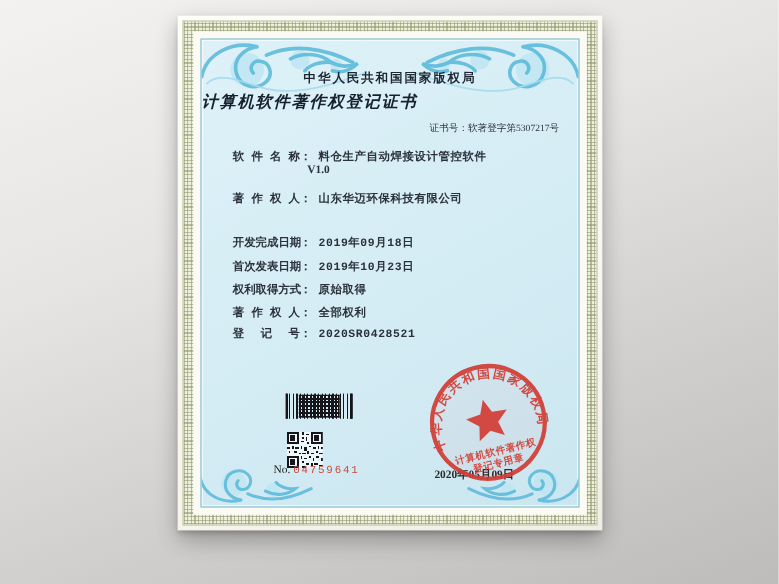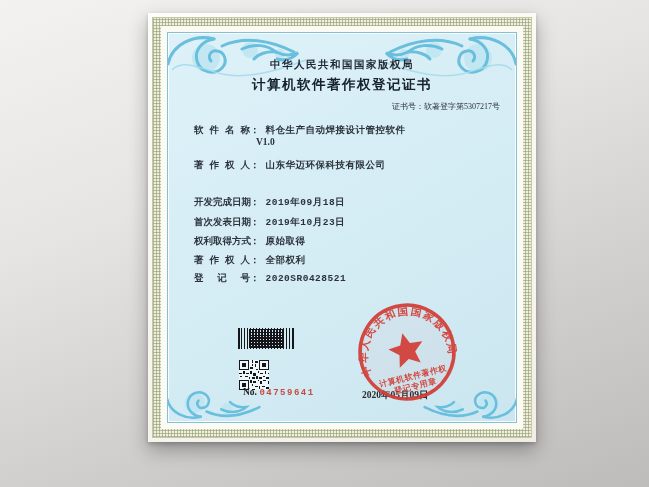--- a/index.html
+++ b/index.html
@@ -6,21 +6,21 @@
   html,body { width:649px; height:487px; overflow:hidden; }
   body { font-family:"Liberation Serif","DejaVu Serif",serif; }
 
   .stage {
     position:relative; width:649px; height:487px;
     background:linear-gradient(160deg,#f3f2f0 0%,#e6e5e3 35%,#cfcecc 70%,#bdbcba 100%);
   }
 
   
   .paper {
-    position:absolute; left:148px; top:13px; width:388px; height:429px;
+    position:absolute; left:148px; top:13px; width:354px; height:429px;
     background:linear-gradient(160deg,#fdfdf9 0%,#f7f5ee 70%,#efede4 100%);
     box-shadow:0 8px 18px rgba(0,0,0,.30), 0 2px 4px rgba(0,0,0,.18);
   }
   
   .meander {
     position:absolute; inset:4px;
     background-color:#eef0de;
     background-image:
       repeating-linear-gradient(90deg, rgba(145,152,112,.60) 0 1px, transparent 1px 3px),
       repeating-linear-gradient(0deg,  rgba(145,152,112,.60) 0 1px, transparent 1px 3px);
@@ -42,22 +42,22 @@
   .fl-bl { left:-4px; bottom:-3px; width:110px; height:46px; transform:scaleY(-1); }
   .fl-br { right:-4px; bottom:-3px; width:110px; height:46px; transform:scale(-1,-1); }
 
   
   .t { position:absolute; color:#232c36; }
   .issuer {
     left:0; right:0; top:25px; text-align:center;
     font-size:10.5px; font-weight:bold; letter-spacing:1.5px; color:#1d2733;
   }
   .cert-title {
-    left:0; right:0; top:43px; text-align:center;
-    font-size:13.5px; font-weight:bold; letter-spacing:1.5px; color:#16202e;
+    left:0; right:0; top:43px; text-align:left;
+    font-size:13.5px; font-weight:bold; letter-spacing:1.5px; color:#16202e;font-style:italic;
   }
   .certno-line { right:16px; top:68px; font-size:8px; color:#2a313a; }
   .certno-line .lab { font-weight:normal; }
 
   .frow { position:absolute; left:26px; font-size:9.5px; font-weight:bold; color:#2b323b; white-space:nowrap;font-family:Liberation Mono, monospace; }
   .f-label { display:inline-block; width:56px; text-align:justify; text-align-last:justify; }
   .f-colon { display:inline-block; }
   .f-value { margin-left:6px; letter-spacing:.5px; }
   .f-value2 { position:absolute; left:88px; font-size:9.5px; font-weight:bold; color:#2b323b; }
 
@@ -77,21 +77,21 @@
   }
   .barcode::before { left:0; } .barcode::after { right:0; }
   .bc-mid {
     position:absolute; left:11px; right:11px; top:1px; bottom:1px;
     background-image:
       repeating-linear-gradient(0deg,#15151a 0 1.5px, transparent 1.5px 3px),
       repeating-linear-gradient(90deg,#15151a 0 1.5px, transparent 1.5px 3px);
   }
   .qr { position:absolute; left:71px; top:327px; width:30px; height:30px; }
 
-  .serial-line { left:75px; top:354px; font-size:9.5px; font-weight:bold; color:#1e1e1e; }
+  .serial-line { left:60px; top:354px; font-size:9.5px; font-weight:normal; color:#1e1e1e; }
   .serial-num { color:#cb4a3e; letter-spacing:1.5px; font-family:"Liberation Mono","DejaVu Sans Mono",monospace; font-size:9px; }
 
   .issue-date { left:194px; top:356px; font-size:9.5px; font-weight:bold; color:#2a2a2a; z-index:1; }
 
   
   .stamp { position:absolute; left:186px; top:266px; width:106px; height:106px; transform:rotate(-14deg); opacity:.92; z-index:2; }
 </style>
 </head>
 <body>
 

